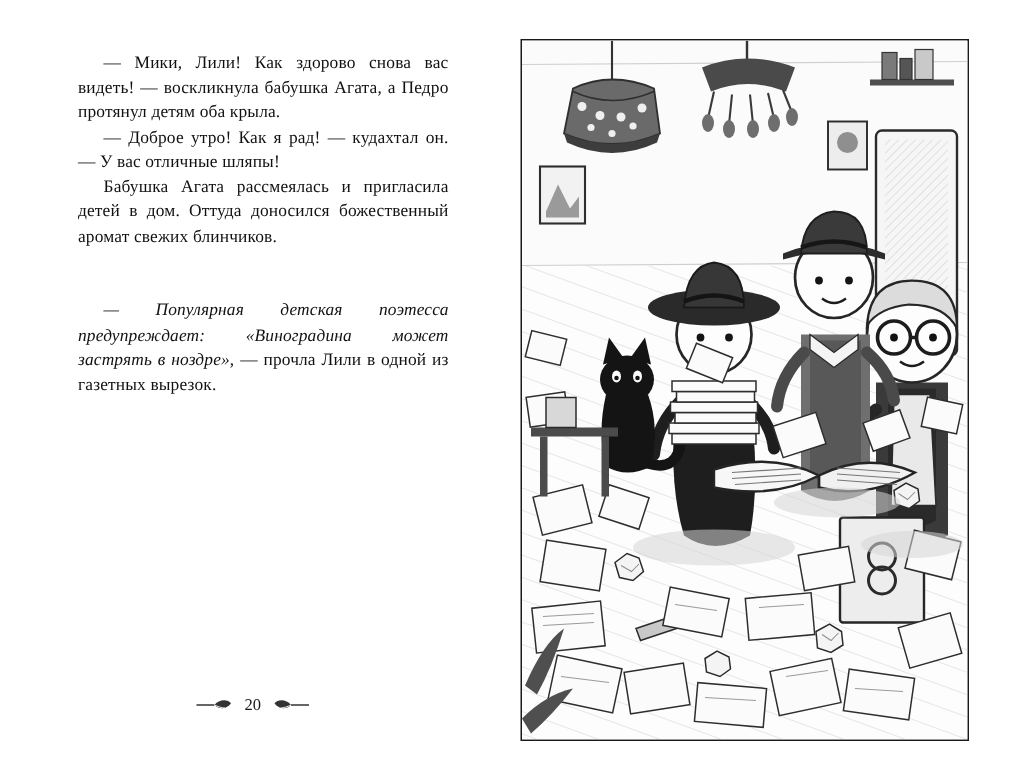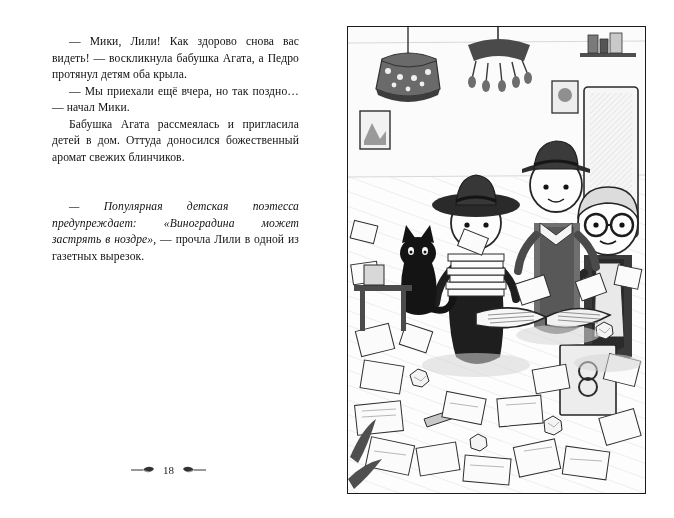--- a/index.html
+++ b/index.html
@@ -91,38 +91,38 @@
 </style>
 </head>
 <body>
 
 <div class="spread">
 
   <div class="page page-left">
 
     <div class="body-text">
       <p>— Мики, Лили! Как здорово снова вас видеть! — воскликнула бабушка Агата, а Педро протянул детям оба крыла.</p>
-      <p>— Мы приехали ещё вчера, но так поздно… — начал Мики.</p>
+      <p>— Доброе утро! Как я рад! — кудахтал он. — У вас отличные шляпы!</p>
       <p>Бабушка Агата рассмеялась и пригласила детей в дом. Оттуда доносился божественный аромат свежих блинчиков.</p>
     </div>
 
     <div class="para-gap"></div>
     <div class="para-gap"></div>
 
     <div class="body-text">
       <p><span class="italic">— Популярная детская поэтесса предупреждает: «Виноградина может застрять в ноздре»</span><span>, — прочла Лили в одной из газетных вырезок.</span></p>
     </div>
 
     <div class="folio">
       <svg class="orn" width="26" height="10" viewBox="0 0 26 10">
         <path d="M1 5 H13" stroke="#333" stroke-width="1" fill="none"></path>
         <path d="M13 5 C16 1, 22 1, 24 4 C21 8, 16 8, 13 5 Z" fill="#333"></path>
         <path d="M13 5 C15 6, 18 7, 20 7" stroke="#fff" stroke-width="0.6" fill="none"></path>
       </svg>
-      <span class="folio-num">18</span>
+      <span class="folio-num">20</span>
       <svg class="orn" width="26" height="10" viewBox="0 0 26 10">
         <path d="M25 5 H13" stroke="#333" stroke-width="1" fill="none"></path>
         <path d="M13 5 C10 1, 4 1, 2 4 C5 8, 10 8, 13 5 Z" fill="#333"></path>
         <path d="M13 5 C11 6, 8 7, 6 7" stroke="#fff" stroke-width="0.6" fill="none"></path>
       </svg>
     </div>
 
   </div>
 
   <div class="page page-right">

